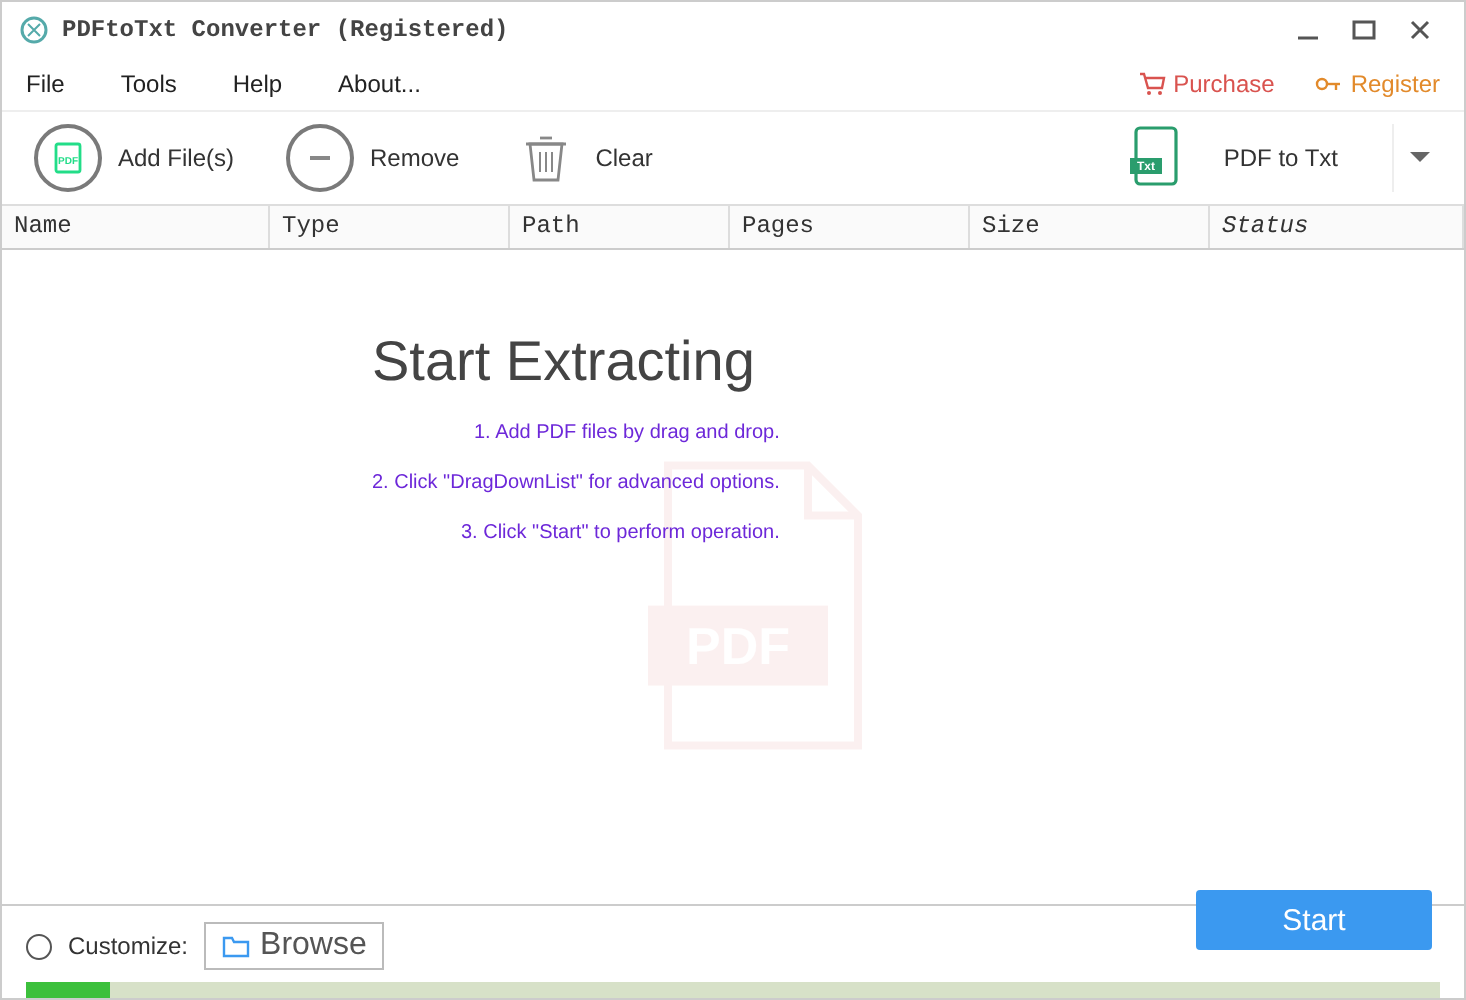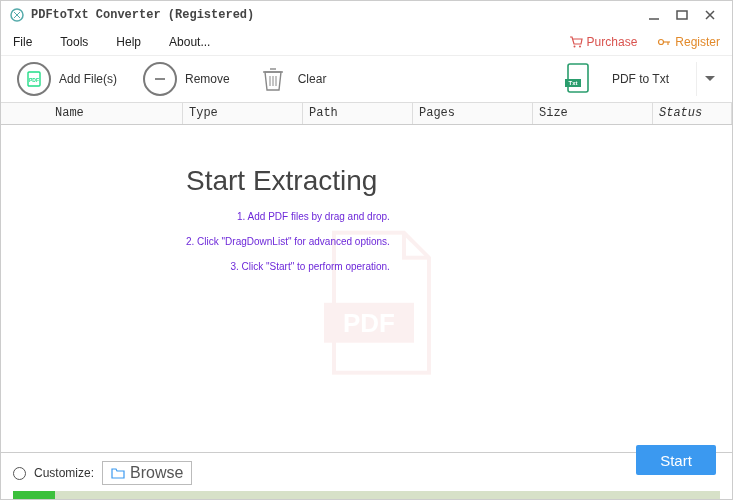--- a/index.html
+++ b/index.html
@@ -15,33 +15,33 @@
 .mitm.orange svg { stroke: #e28a2b; }
 .toolbar { height: 48px; display: flex; align-items: center; padding: 0 10px; gap: 14px; border-top: 1px solid #eee; border-bottom: 1px solid #ddd; }
 .tbtn { display: inline-flex; align-items: center; gap: 8px; cursor: pointer; padding: 4px 6px; }
 .tbtn .circ { width: 34px; height: 34px; border: 2px solid #7a7a7a; border-radius: 50%; display: inline-flex; align-items: center; justify-content: center; }
 .tbtn .sq { width: 34px; height: 34px; display: inline-flex; align-items: center; justify-content: center; }
 .toolbar .spacer { flex: 1; }
 .dropdown { display: inline-flex; align-items: center; gap: 19px; cursor: pointer; }
 .dropdown .chev { width: 26px; height: 34px; display: inline-flex; align-items: center; justify-content: center; border-left: 1px solid #eee; margin-left: 8px; }
 .headers { height: 22px; display: flex; border-bottom: 1px solid #ccc; background: #fafafa; font-family: "Courier New", monospace; font-size: 12px; color: #333; }
 .headers div { border-right: 1px solid #ddd; padding: 3px 6px; }
-.col-name { width: 134px; margin-left: 48px; } .col-type { width: 120px; } .col-path { width: 110px; } .col-pages { width: 120px; } .col-size { width: 120px; } .col-status { flex: 1; font-style: italic; }
+.col-name { width: 134px; } .col-type { width: 120px; } .col-path { width: 110px; } .col-pages { width: 120px; } .col-size { width: 120px; } .col-status { flex: 1; font-style: italic; }
 .main { flex: 1; position: relative; background: #fff; }
 .watermark { position: absolute; top: 50%; left: 50%; transform: translate(-40%, -40%); opacity: 0.08; }
 .instructions { position: absolute; top: 40px; left: 185px; color: #555; }
 .instructions h1 { font-size: 28px; font-weight: 400; color: #444; }
 .instructions p { font-size: 10px; margin: 14px 0; color: #6d28d9; text-align: right; }
 .bottom { border-top: 1px solid #ccc; padding: 8px 12px 0 12px; }
 .row { display: flex; align-items: center; gap: 8px; margin-bottom: 6px; }
 .radio { width: 13px; height: 13px; border: 1px solid #555; border-radius: 50%; display: inline-flex; align-items: center; justify-content: center; cursor: pointer; }
 .radio.checked::after { content: ""; width: 7px; height: 7px; background: #333; border-radius: 50%; }
 .pathbox { flex: 0 0 260px; border: 1px solid #aaa; height: 20px; padding: 1px 4px; font-size: 12px; color: #444; background: #fff; }
 .browse-btn { display: inline-flex; align-items: center; gap: 5px; border: 1px solid #bbb; height: 24px; padding: 0 8px; cursor: pointer; font-size: 16px; color: #555; background: #fff; }
-.start-btn { position: absolute; right: 16px; bottom: 24px; width: 80px; height: 30px; background: #3b99f0; color: #fff; border: none; font-size: 15px; cursor: pointer; border-radius: 2px; }
+.start-btn { position: absolute; right: 16px; bottom: 24px; width: 118px; height: 30px; background: #3b99f0; color: #fff; border: none; font-size: 15px; cursor: pointer; border-radius: 2px; }
 .progress { height: 8px; background: #d7e1c8; width: 100%; margin-top: 4px; }
 .progress .fill { height: 100%; width: 6%; background: #3cc03c; }
 </style>
 </head>
 <body>
 
 <div class="titlebar">
   <span class="app-icon">
     <svg width="16" height="16" viewBox="0 0 16 16">
         <circle cx="8" cy="8" r="6" fill="none" stroke="#5aa" stroke-width="1.5"></circle>

